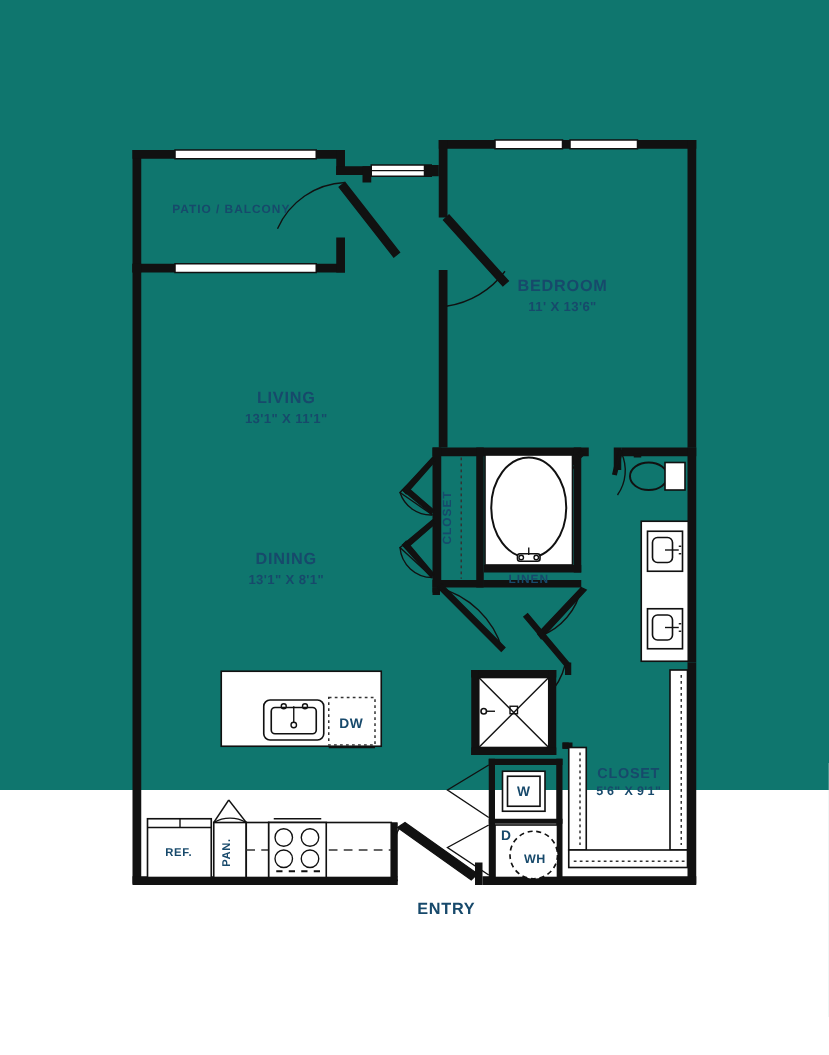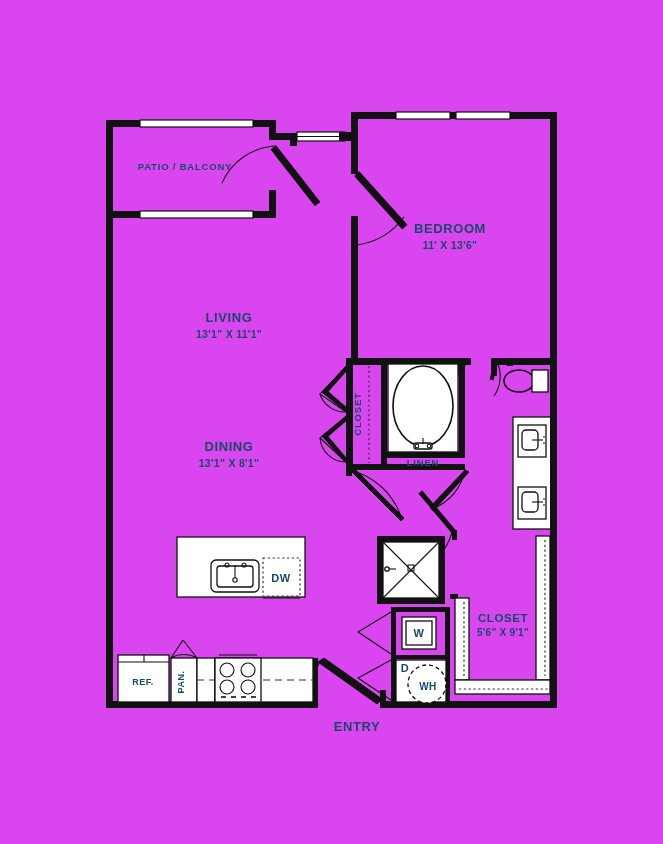--- a/index.html
+++ b/index.html
@@ -12,22 +12,22 @@
     height: 844px;
     font-family: "Liberation Sans", sans-serif;
     position: relative;
     overflow: hidden;
   }
   #floorplan-root {
     position: absolute;
     left: 0;
     top: 0;
     width: 663px;
-    height: 844px;
-    background: #d946ef;
+    height: 632px;
+    background: #0f766e;
   }
   svg#plan {
     display: block;
     width: 663px;
     height: 844px;
   }
   .rm-label {
     font-family: "Liberation Sans", sans-serif;
     font-weight: bold;
     fill: #17496b;

